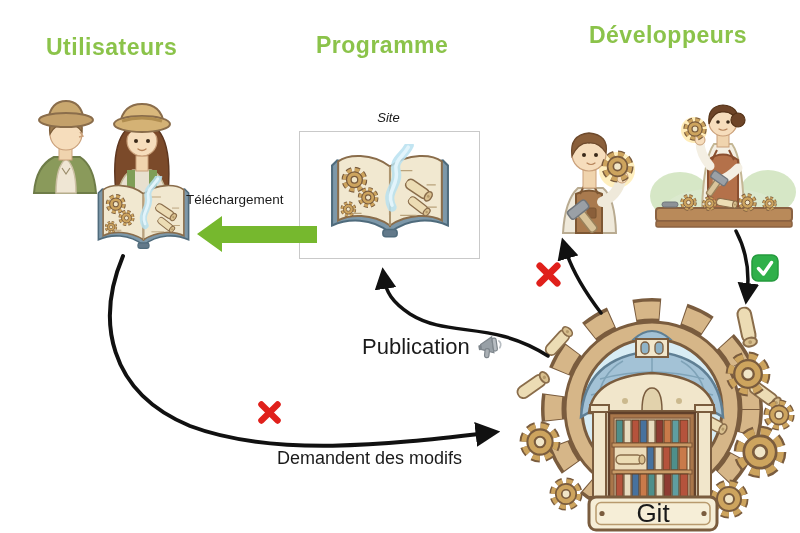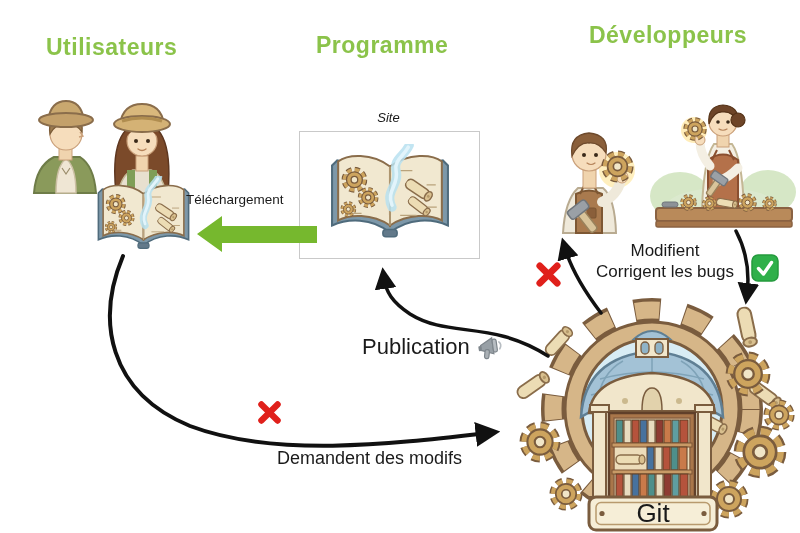--- a/index.html
+++ b/index.html
@@ -9,21 +9,21 @@
   }
   .abs{position:absolute;}
   .title{
     font-weight:bold;font-size:23px;color:#8bc34a;letter-spacing:.5px;
     white-space:nowrap;
   }
   .devs-title{text-align:center;line-height:30px;width:220px;}
   .lbl{white-space:nowrap;}
   .site-label{font-size:13px;text-align:center;width:179px;font-style:italic;}
   .dl-label{font-size:13.5px;width:120px;text-align:left;}
-  .pub-label{font-size:22px;display:flex;align-items:center;gap:8px;}
+  .pub-label{font-size:22px;display:flex;gap:8px;}
   .mod-label{font-size:17px;text-align:center;width:190px;line-height:21px;}
   .flow-label{font-size:18px;}
   .site-box{
     width:179px;height:126px;border:1.5px solid #c9c9c9;background:#ffffff;
     display:flex;align-items:center;justify-content:center;
   }
   svg{display:block;}
   .layer{pointer-events:none;}
 </style>
 </head>
@@ -180,24 +180,20 @@
     <use href="#gear" x="30" y="98" width="17" height="17"></use>
     <use href="#gear" x="52" y="100" width="15" height="15"></use>
     <use href="#gear" x="88" y="97" width="19" height="19"></use>
     <use href="#gear" x="112" y="100" width="15" height="15"></use>
     <rect x="12" y="106" width="16" height="5" rx="2.5" fill="#8d9298" stroke="#6f757b" stroke-width="1"></rect>
     <g transform="rotate(10 76 108)">
         <use href="#scroll" x="66" y="102" width="22" height="10"></use>
       </g>
   </svg>
 
-  <div class="abs lbl mod-label" style="left:570px;top:240px">
-    <div>Modifient</div>
-    <div>Corrigent les bugs</div>
-  </div>
 
   <svg class="abs" style="left:534px;top:260px" width="29" height="29" viewBox="0 0 30 30">
     <path d="M6,6 L24,24 M24,6 L6,24" stroke="#e0201b" stroke-width="7" stroke-linecap="round"></path>
   </svg>
 
   <svg class="abs" style="left:751px;top:254px" width="28" height="28" viewBox="0 0 28 28">
     <rect x="1" y="1" width="26" height="26" rx="6" fill="#2fb04a" stroke="#249a3d" stroke-width="1.5"></rect>
     <path d="M7.5,14.5 L12.5,20 L20.5,8.5" fill="none" stroke="#ffffff" stroke-width="3.4" stroke-linecap="round" stroke-linejoin="round"></path>
   </svg>
 

